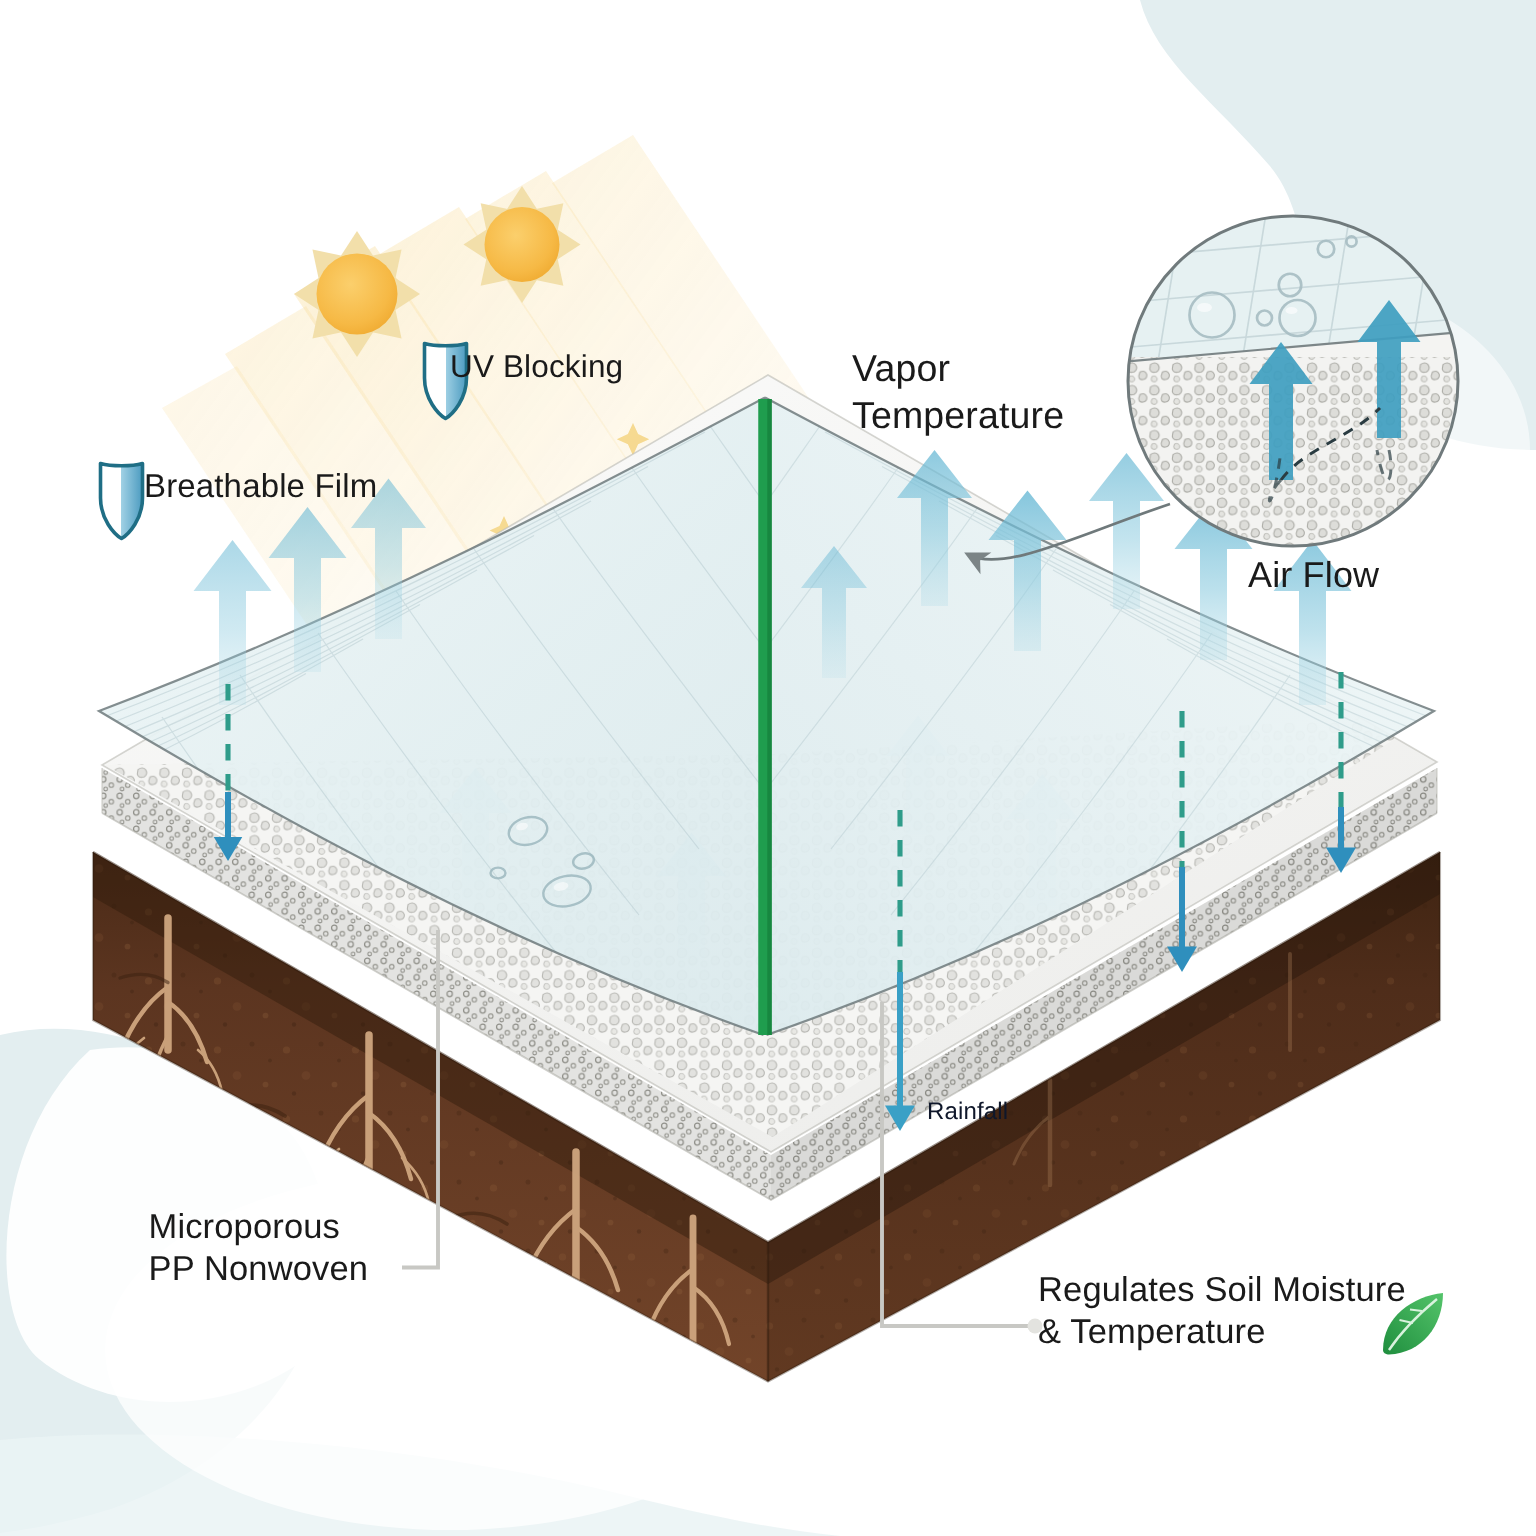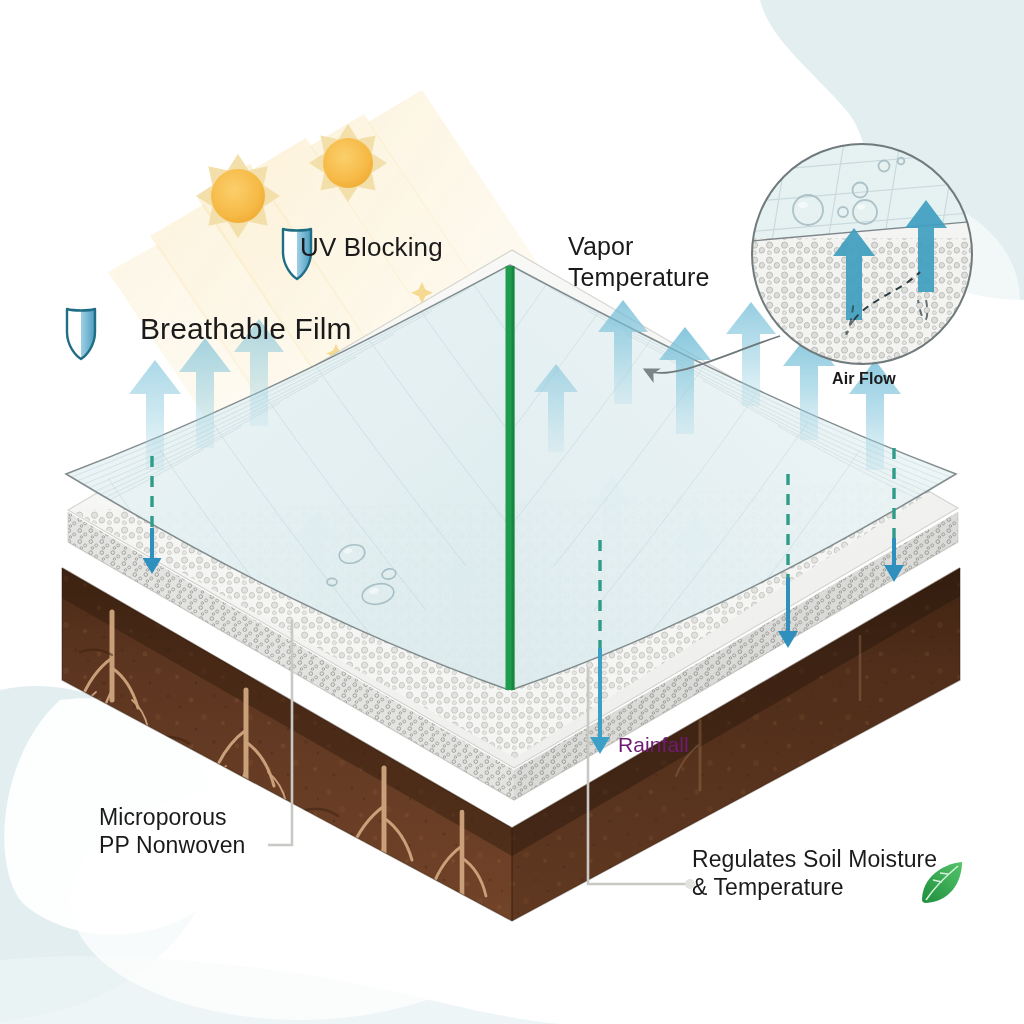--- a/index.html
+++ b/index.html
@@ -12,25 +12,25 @@
   #stage{position:absolute;inset:0;width:1024px;height:1024px;}
   svg#scene{position:absolute;left:0;top:0;width:1024px;height:1024px;display:block;}
   .lbl{
     position:absolute;
     font-family:"Liberation Sans","DejaVu Sans",sans-serif;
     color:#1a1a1a;
     white-space:pre;
     line-height:1.22;
     letter-spacing:.1px;
   }
-  #lbl-uv{left:300px;top:232px;font-size:26px;}
-  #lbl-breathable{left:96px;top:311px;font-size:30px;margin-left:44px;}
+  #lbl-uv{left:300px;top:232px;font-size:21px;}
+  #lbl-breathable{left:96px;top:311px;font-size:22px;}
   #lbl-vapor{left:568px;top:231px;font-size:25px;}
-  #lbl-airflow{left:832px;top:369px;font-size:16px;font-weight:bold;}
-  #lbl-rainfall{left:618px;top:732px;font-size:21px;color:#701a75;}
+  #lbl-airflow{left:832px;top:369px;font-size:24px;}
+  #lbl-rainfall{left:618px;top:732px;font-size:16px;color:#0f172a;}
   #lbl-micro{left:99px;top:803px;font-size:23px;}
   #lbl-regulates{left:692px;top:845px;font-size:23px;}
 </style>
 </head>
 <body>
 
 <div id="stage">
 
 <svg id="scene" viewBox="0 0 1024 1024">
   <defs>

